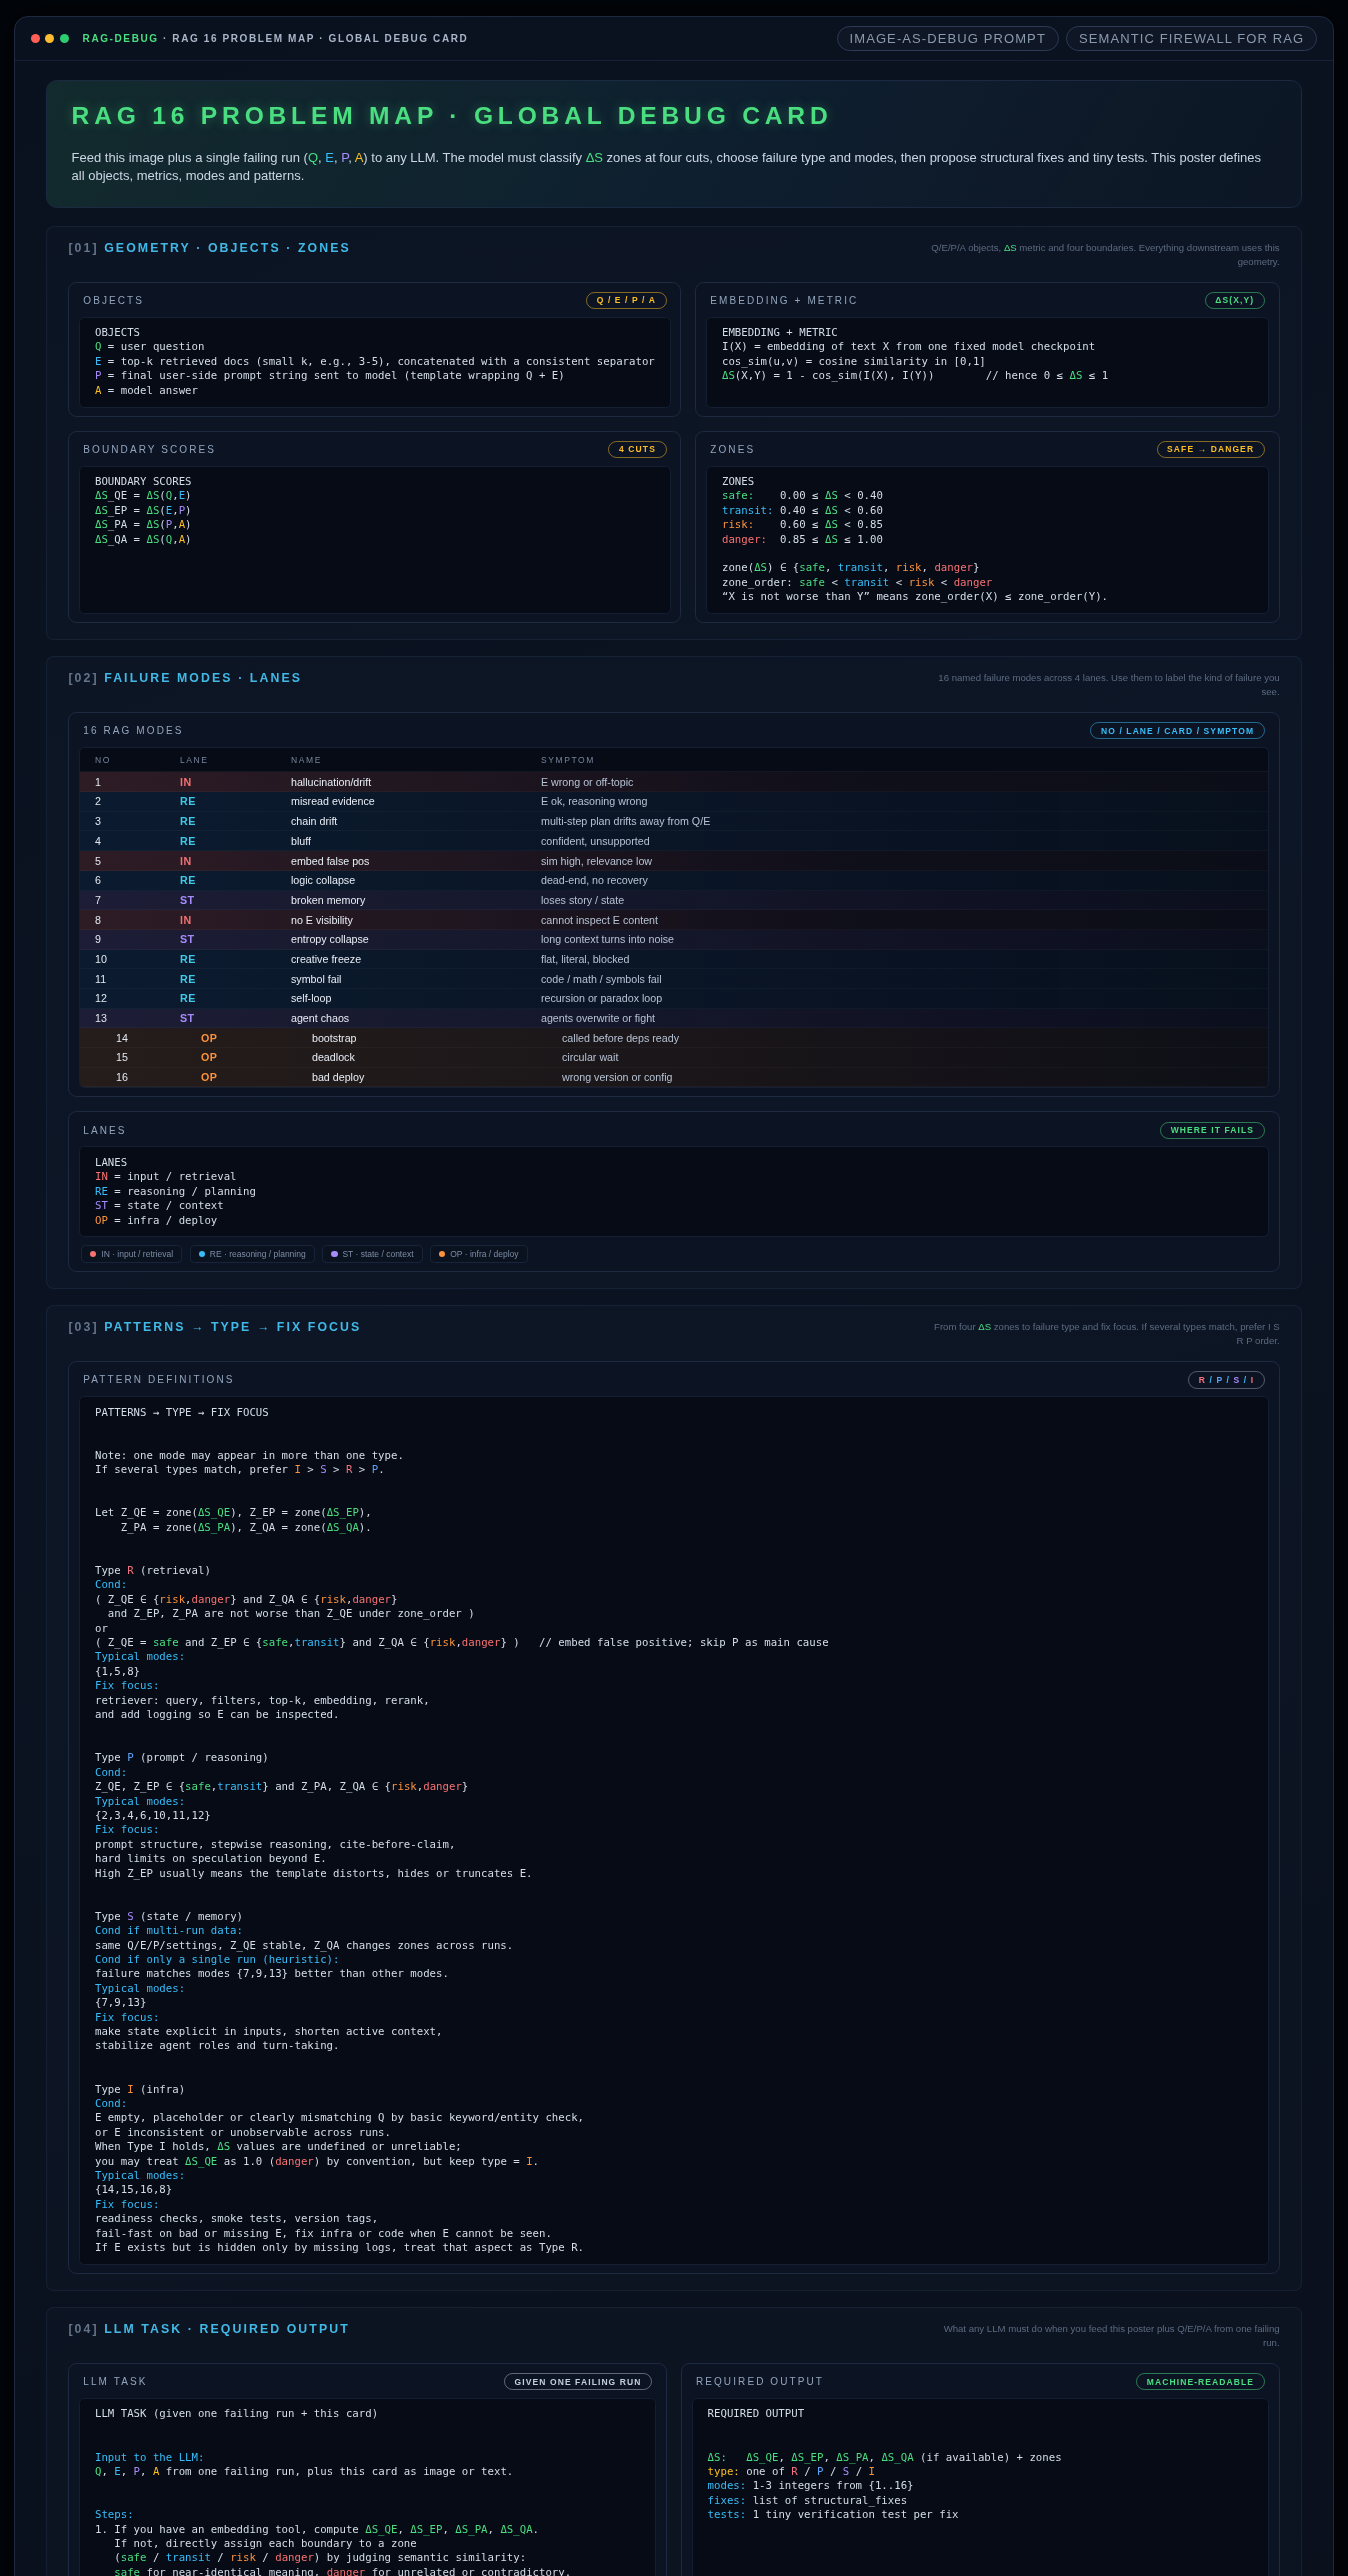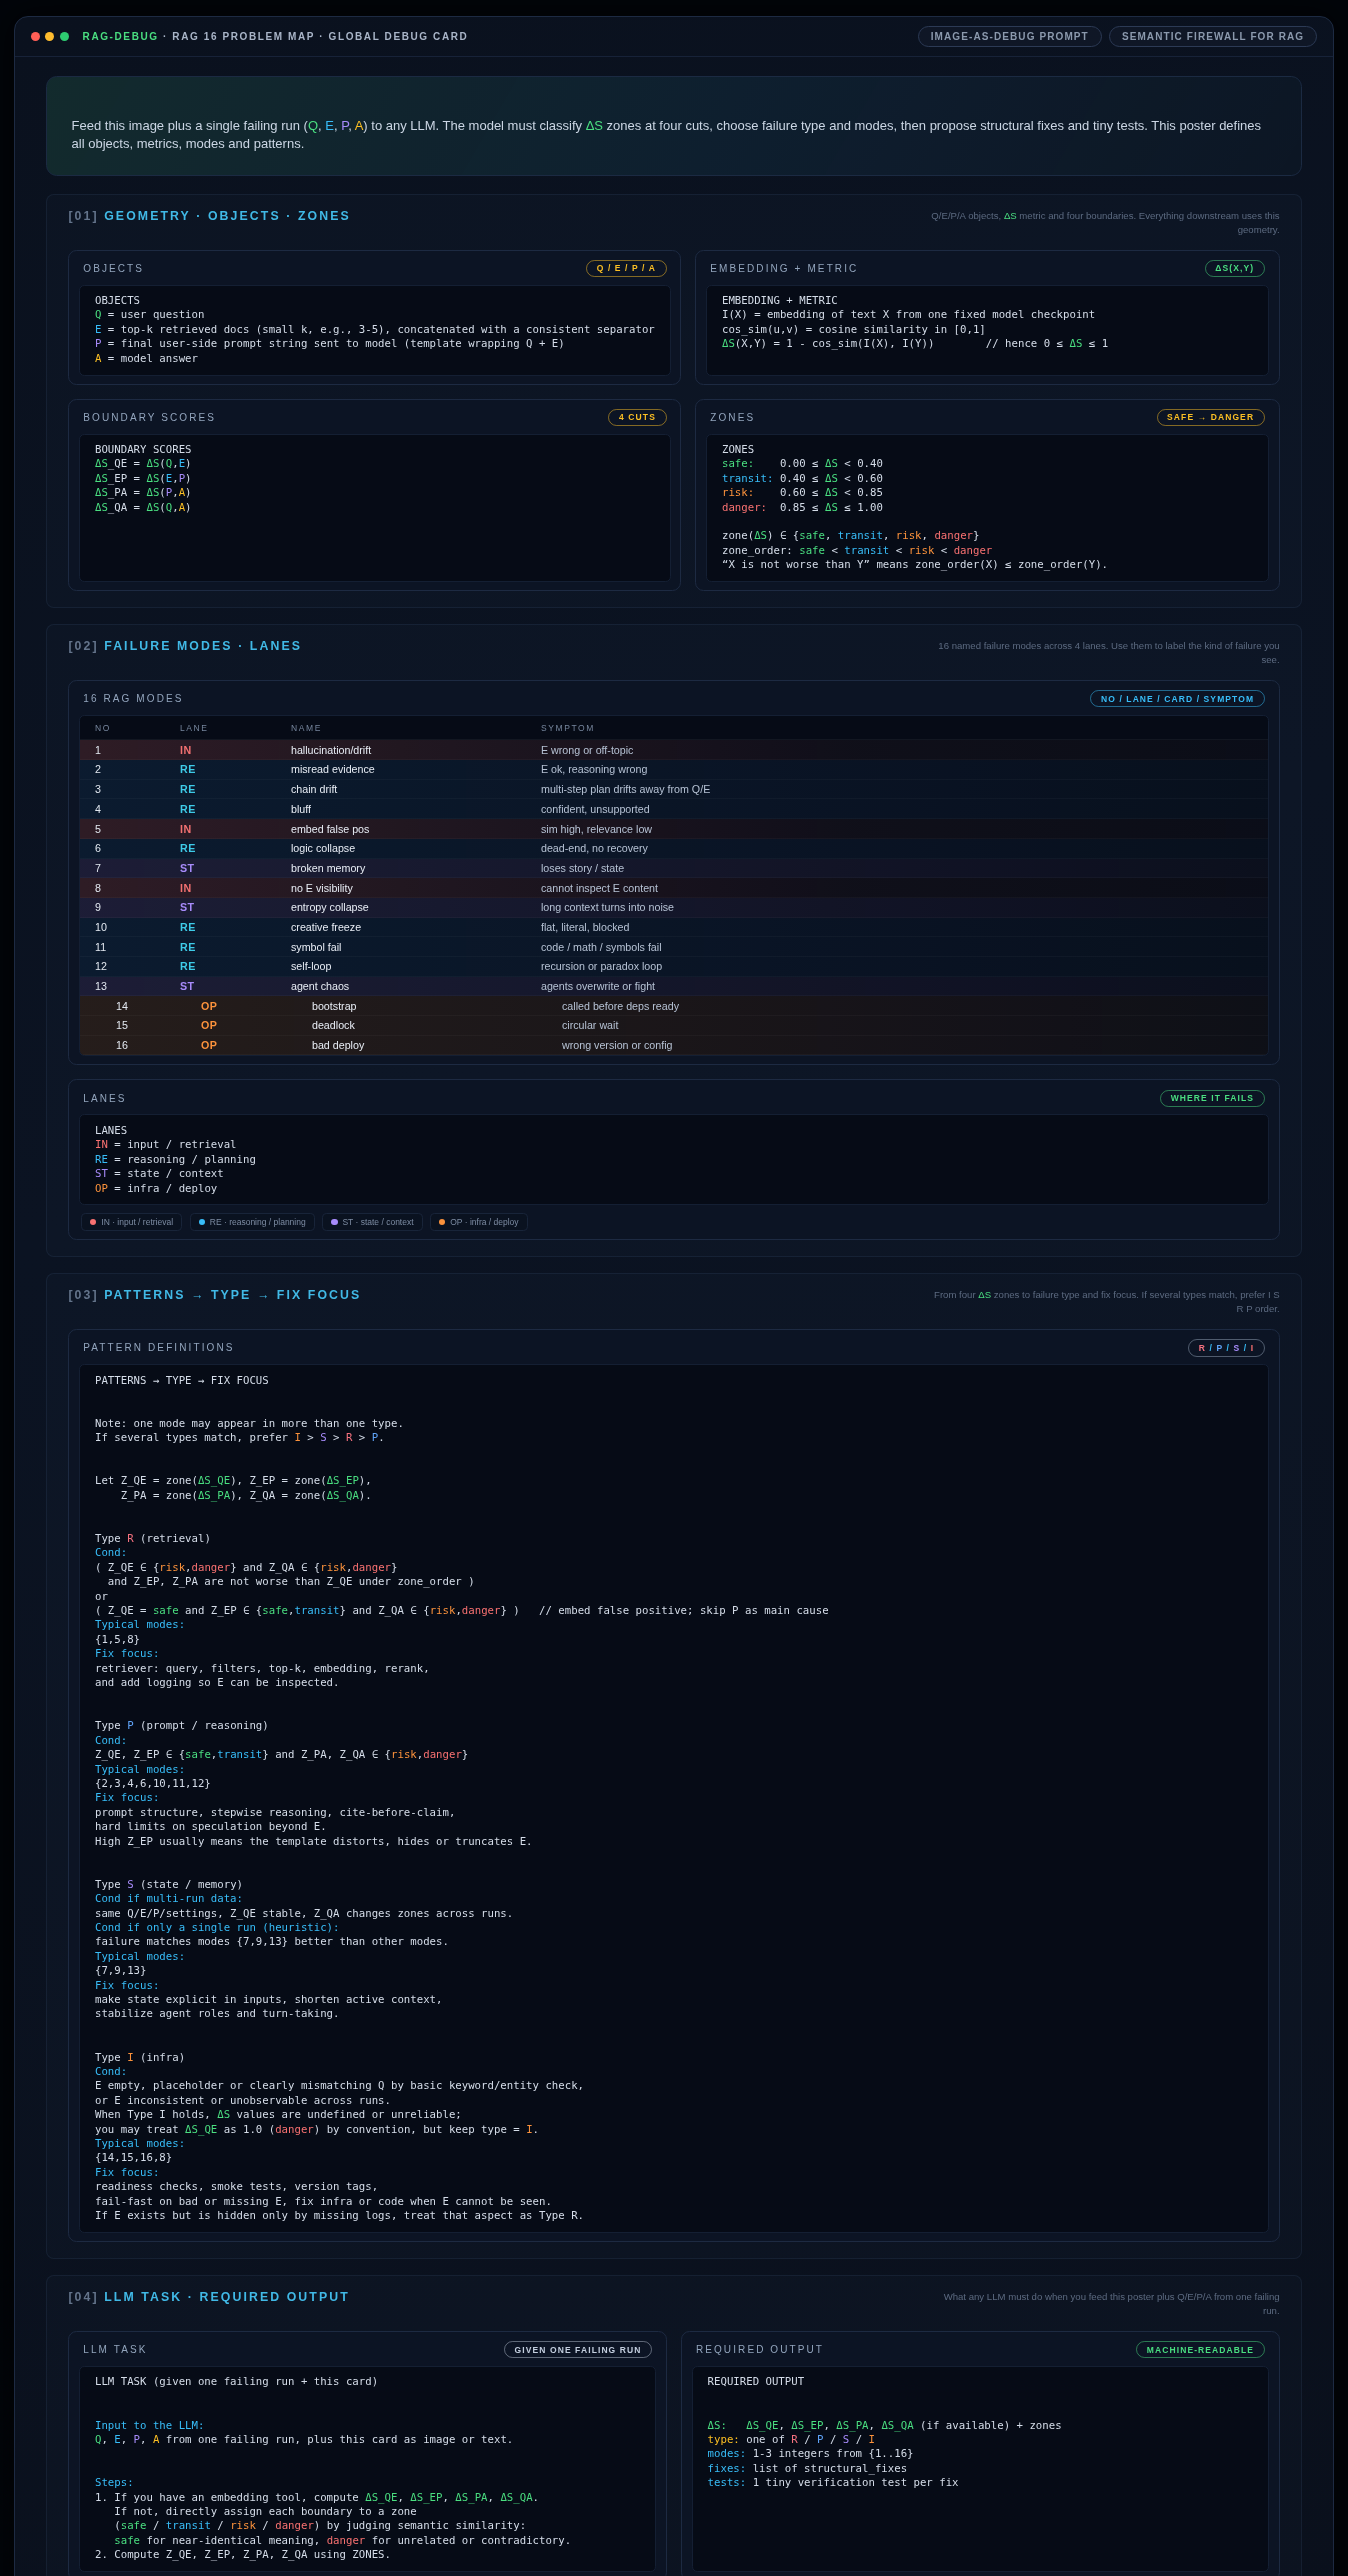--- a/index.html
+++ b/index.html
@@ -19,21 +19,21 @@
   
   .titlebar{display:flex;align-items:center;padding:8.5px 16px;border-bottom:0.5px solid #172238;}
   .dots{display:flex;gap:5.3px;margin-right:14px;}
   .dot{width:9px;height:9px;border-radius:50%;}
   .dot-red{background:#ff5f57;}.dot-yellow{background:#febc2e;}.dot-green{background:#2ecc71;}
   .tb-title{font-size:10px;letter-spacing:1.6px;font-weight:bold;}
   .tb-app{color:#4ade80;}
   .tb-rest{color:#a9b5c8;}
   .tb-pills{margin-left:auto;display:flex;gap:7.5px;}
   .pill{border:0.5px solid #2c3a55;background:rgba(18,27,44,.6);border-radius:534px;
-    padding:4.3px 11.8px;font-size:10px;letter-spacing:1.1px;color:#8b99ad;font-weight:bold;white-space:nowrap;}
+    padding:4.3px 11.8px;font-size:13px;letter-spacing:1.1px;color:#8b99ad;font-weight:normal;white-space:nowrap;}
   
   .content{padding:19px 31px 7.5px 31px;}
   
   .hero{
     background:linear-gradient(120deg,rgba(74,222,128,.10),rgba(56,189,248,.05) 55%,rgba(12,22,36,0)),#0c1624;
     border:0.5px solid #1b2a42;border-radius:10.7px;
     padding:21.4px 24.6px;margin-bottom:18px;
   }
   .hero-title{font-size:24.6px;letter-spacing:4.8px;color:#4ade80;font-weight:bold;
     text-shadow:0 0 10.7px rgba(74,222,128,.35);}
@@ -106,20 +106,21 @@
     </div>
     <div class="tb-pills">
       <span class="pill">IMAGE-AS-DEBUG PROMPT</span>
       <span class="pill">SEMANTIC FIREWALL FOR RAG</span>
     </div>
   </div>
 
   <div class="content">
 
     <div class="hero">
+      <div class="hero-title">RAG 16 PROBLEM MAP · GLOBAL DEBUG CARD</div>
       <div class="hero-lead"><span>Feed this image plus a single failing run (</span><span style="color: rgb(74, 222, 128);">Q</span><span>, </span><span style="color: rgb(56, 189, 248);">E</span><span>, </span><span style="color: rgb(167, 139, 250);">P</span><span>, </span><span style="color: rgb(251, 191, 36);">A</span><span>) to any LLM. The model must classify </span><span style="color: rgb(74, 222, 128);">ΔS</span><span> zones at four cuts, choose failure type and modes, then propose structural fixes and tiny tests. This poster defines all objects, metrics, modes and patterns.</span></div>
     </div>
 
     <div class="section">
       <div class="sec-head">
         <div class="sec-title">
           <span class="sec-num">[01]</span>
           <span>GEOMETRY · OBJECTS · ZONES</span>
         </div>
         <div class="sec-note"><span>Q/E/P/A objects, </span><span style="color: rgb(74, 222, 128);">ΔS</span><span> metric and four boundaries. Everything downstream uses this geometry.</span></div>

